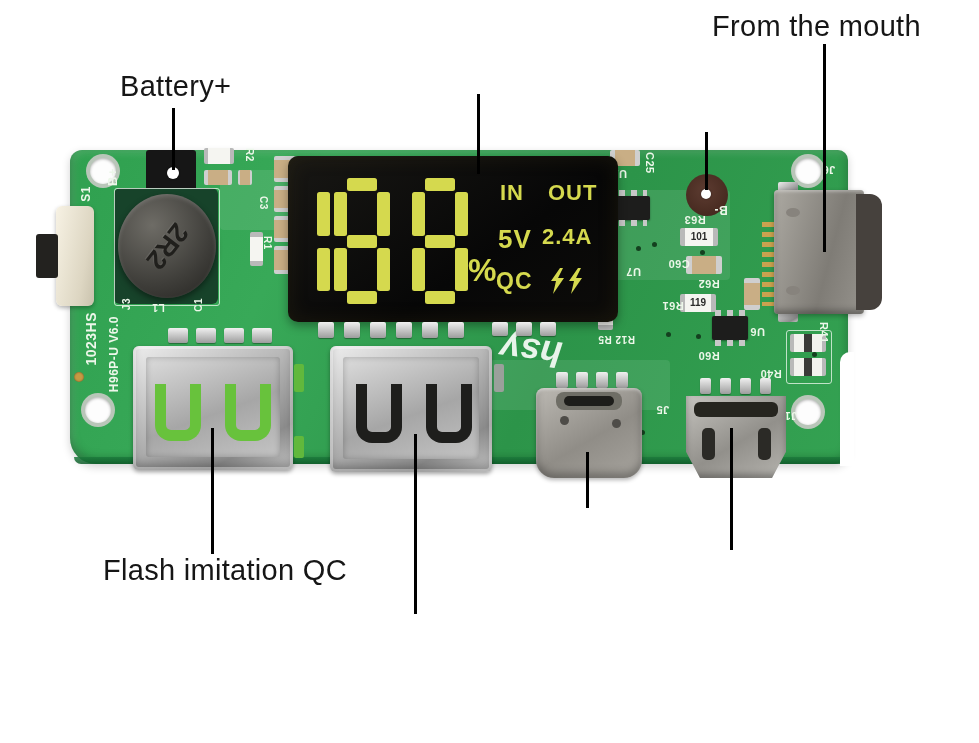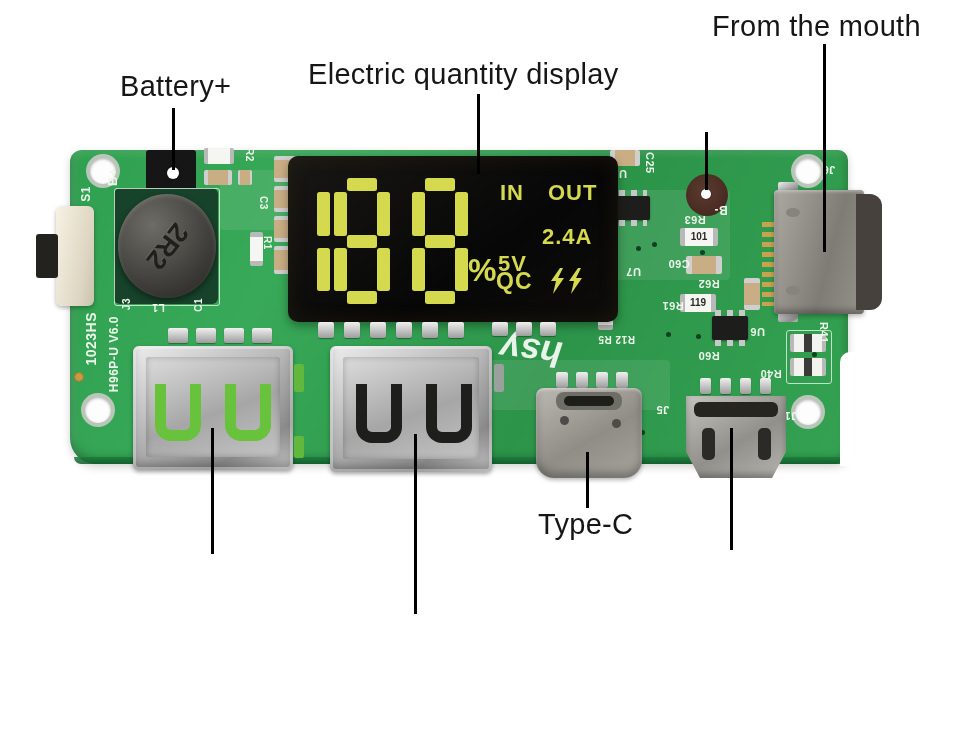--- a/index.html
+++ b/index.html
@@ -199,21 +199,21 @@
           <div class="seg" style="left: 43px; top: 69.5px; width: 13px; height: 43.5px; background: rgb(213, 217, 78);"></div>
           <div class="seg" style="left: 13px; top: 113px; width: 30px; height: 13px; background: rgb(213, 217, 78);"></div>
           <div class="seg" style="left: 0px; top: 69.5px; width: 13px; height: 43.5px; background: rgb(213, 217, 78);"></div>
           <div class="seg" style="left: 0px; top: 14px; width: 13px; height: 43.5px; background: rgb(213, 217, 78);"></div>
           <div class="seg" style="left: 13px; top: 56.5px; width: 30px; height: 13px; background: rgb(213, 217, 78);"></div>
         </div>
       </div>
     <div class="lcd-txt" style="left:180px;top:98px;font-size:32px;">%</div>
     <div class="lcd-txt" style="left:212px;top:26px;font-size:22px;">IN</div>
     <div class="lcd-txt" style="left:260px;top:26px;font-size:22px;">OUT</div>
-    <div class="lcd-txt" style="left:210px;top:70px;font-size:22px;margin-top:27px;">5V</div>
+    <div class="lcd-txt" style="left:210px;top:70px;font-size:26px;">5V</div>
     <div class="lcd-txt" style="left:254px;top:70px;font-size:22px;">2.4A</div>
     <div class="lcd-txt" style="left:208px;top:114px;font-size:23px;">QC</div>
     <svg class="abs" style="left:262px;top:112px;" width="40" height="26" viewBox="0 0 40 26">
       <polygon points="10,0 1,13 6,13 3,26 14,10 8,10 13,0" fill="#d5d94e"></polygon>
       <polygon points="28,0 19,13 24,13 21,26 32,10 26,10 31,0" fill="#d5d94e"></polygon>
     </svg>
   </div>
 
   <div class="pin" style="left:168px;top:328px;width:20px;height:15px;"></div>
   <div class="pin" style="left:196px;top:328px;width:20px;height:15px;"></div>
@@ -278,30 +278,29 @@
        background:linear-gradient(105deg,#aca9a2,#7f7c76 60%,#96938d);
        box-shadow:inset 0 2px 3px rgba(255,255,255,.35), inset 0 -4px 6px rgba(0,0,0,.3), 0 2px 5px rgba(0,0,0,.3);">
     <div class="abs" style="left:12px;top:18px;width:14px;height:9px;border-radius:50%;background:#87837d;"></div>
     <div class="abs" style="left:12px;top:96px;width:14px;height:9px;border-radius:50%;background:#87837d;"></div>
   </div>
   <div class="abs" style="left:856px;top:194px;width:26px;height:116px;background:#46413d;border-radius:0 12px 12px 0;"></div>
 
   <div class="label" style="left:120px;top:70px;">Battery+</div>
   <div class="leader" style="left:172px;top:108px;height:62px;"></div>
 
-  <div class="label" style="left:308px;top:58px;">Electric quantity display</div>
   <div class="leader" style="left:477px;top:94px;height:80px;"></div>
 
   <div class="label" style="left:712px;top:10px;">From the mouth</div>
   <div class="leader" style="left:823px;top:44px;height:208px;"></div>
 
   <div class="leader" style="left:705px;top:132px;height:58px;"></div>
 
-  <div class="label" style="left:538px;top:508px;">Type-C</div>
   <div class="leader" style="left:586px;top:452px;height:56px;"></div>
 
   <div class="leader" style="left:730px;top:428px;height:122px;"></div>
 
+  <div class="label" style="left:103px;top:554px;">Flash imitation QC</div>
   <div class="leader" style="left:211px;top:428px;height:126px;"></div>
 
   <div class="leader" style="left:414px;top:434px;height:180px;"></div>
 
 </div>
 
 </body></html>

